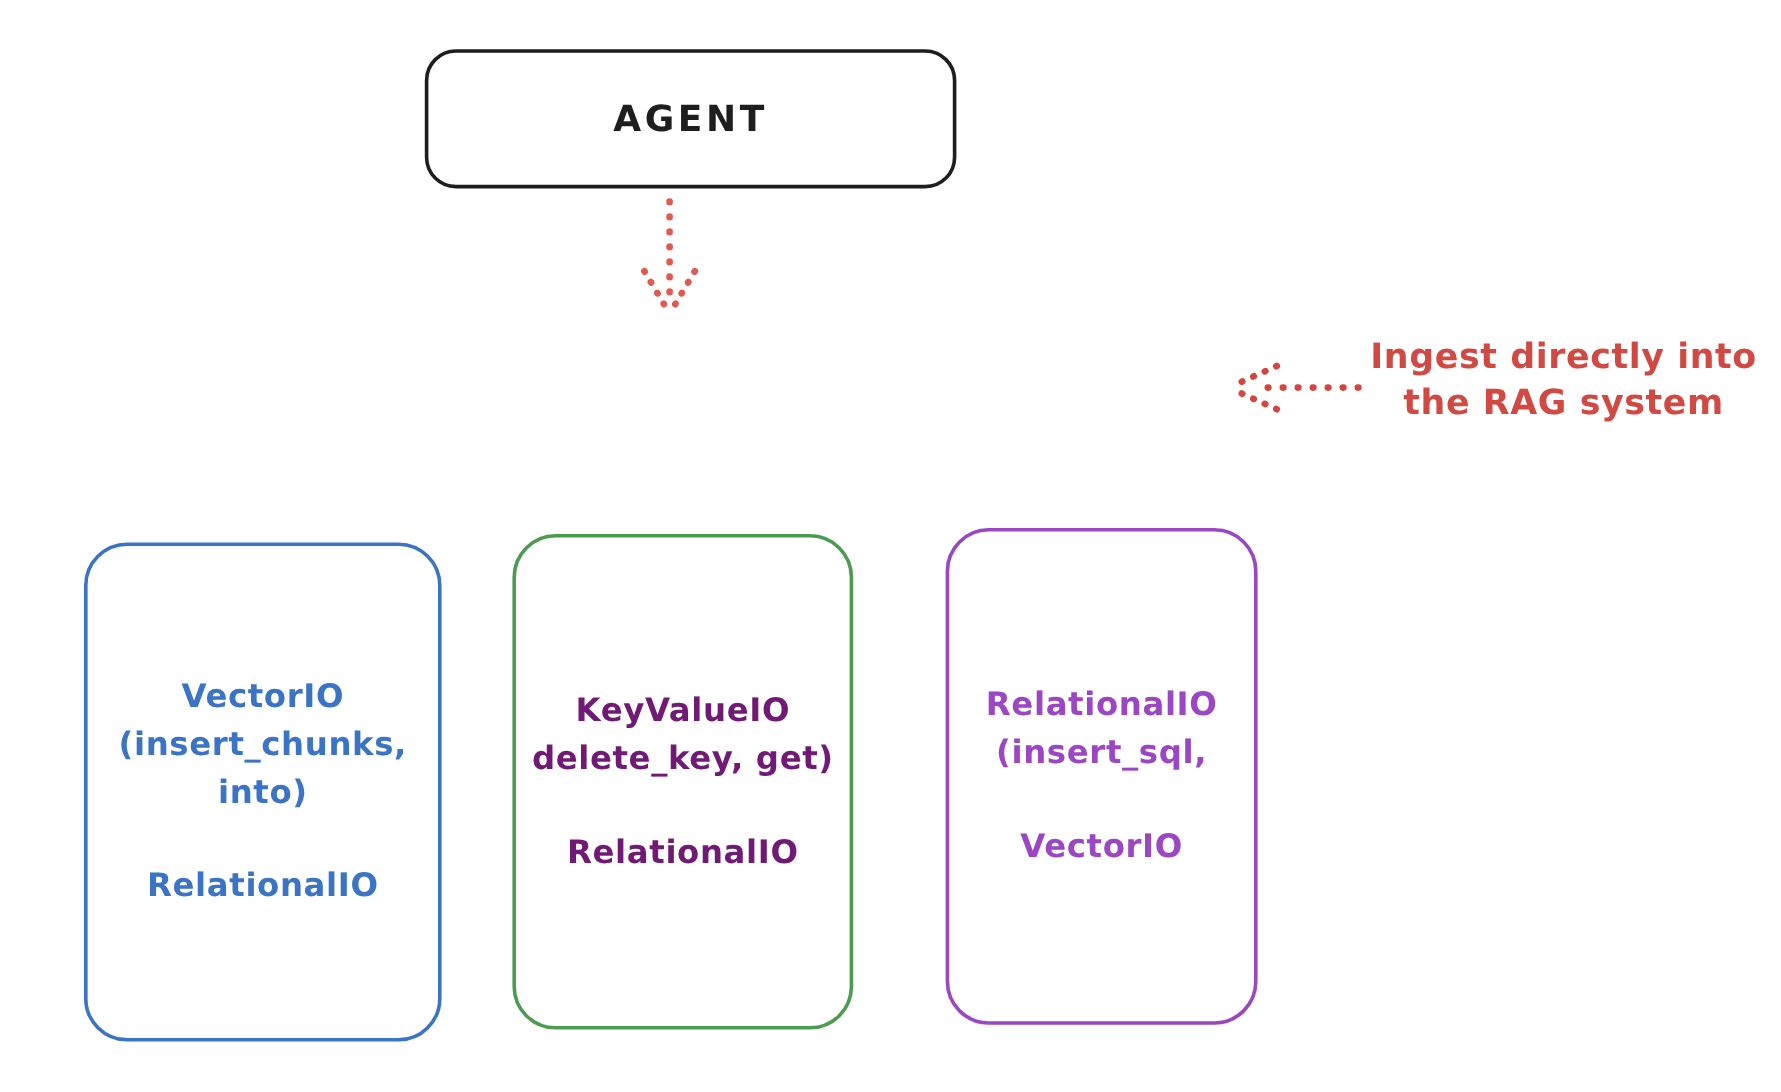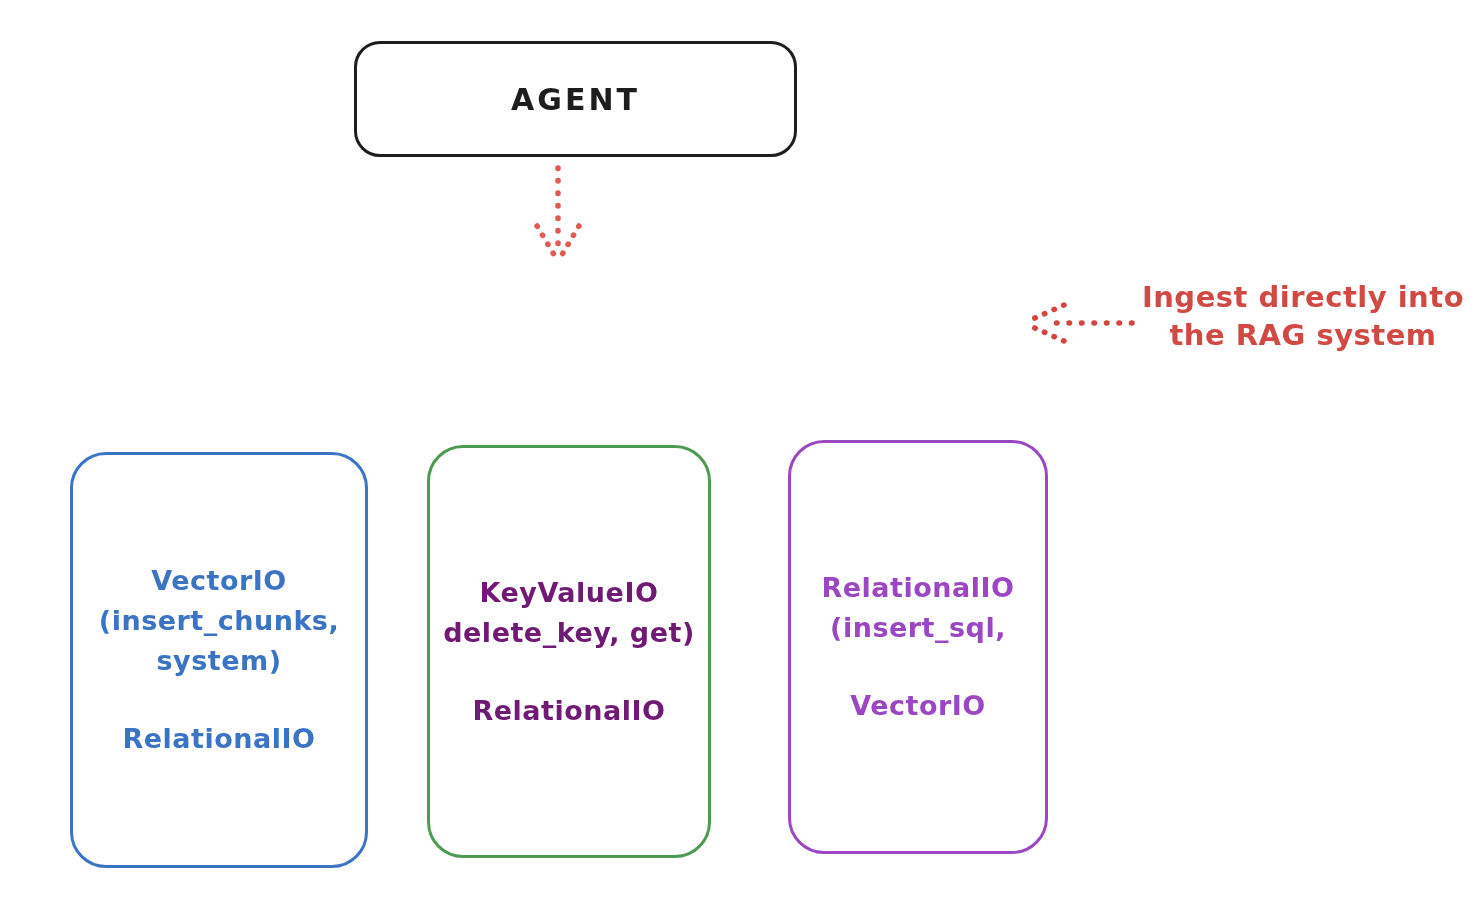--- a/index.html
+++ b/index.html
@@ -105,21 +105,21 @@
   </svg>
 
   <div class="annotation" style="color: rgb(208, 74, 67);">
     <div>Ingest directly into</div>
     <div>the RAG system</div>
   </div>
 
   <div class="io-box io-box-vector" style="border-color: rgb(59, 116, 196); color: rgb(59, 116, 196);">
     <div>VectorIO</div>
     <div>(insert_chunks,</div>
-    <div>system)</div>
+    <div>into)</div>
     <div class="io-gap"></div>
     <div>RelationalIO</div>
   </div>
 
   <div class="io-box io-box-keyvalue" style="border-color: rgb(77, 155, 81); color: #701a75;">
     <div>KeyValueIO</div>
     <div>delete_key, get)</div>
     <div class="io-gap"></div>
     <div>RelationalIO</div>
   </div>

